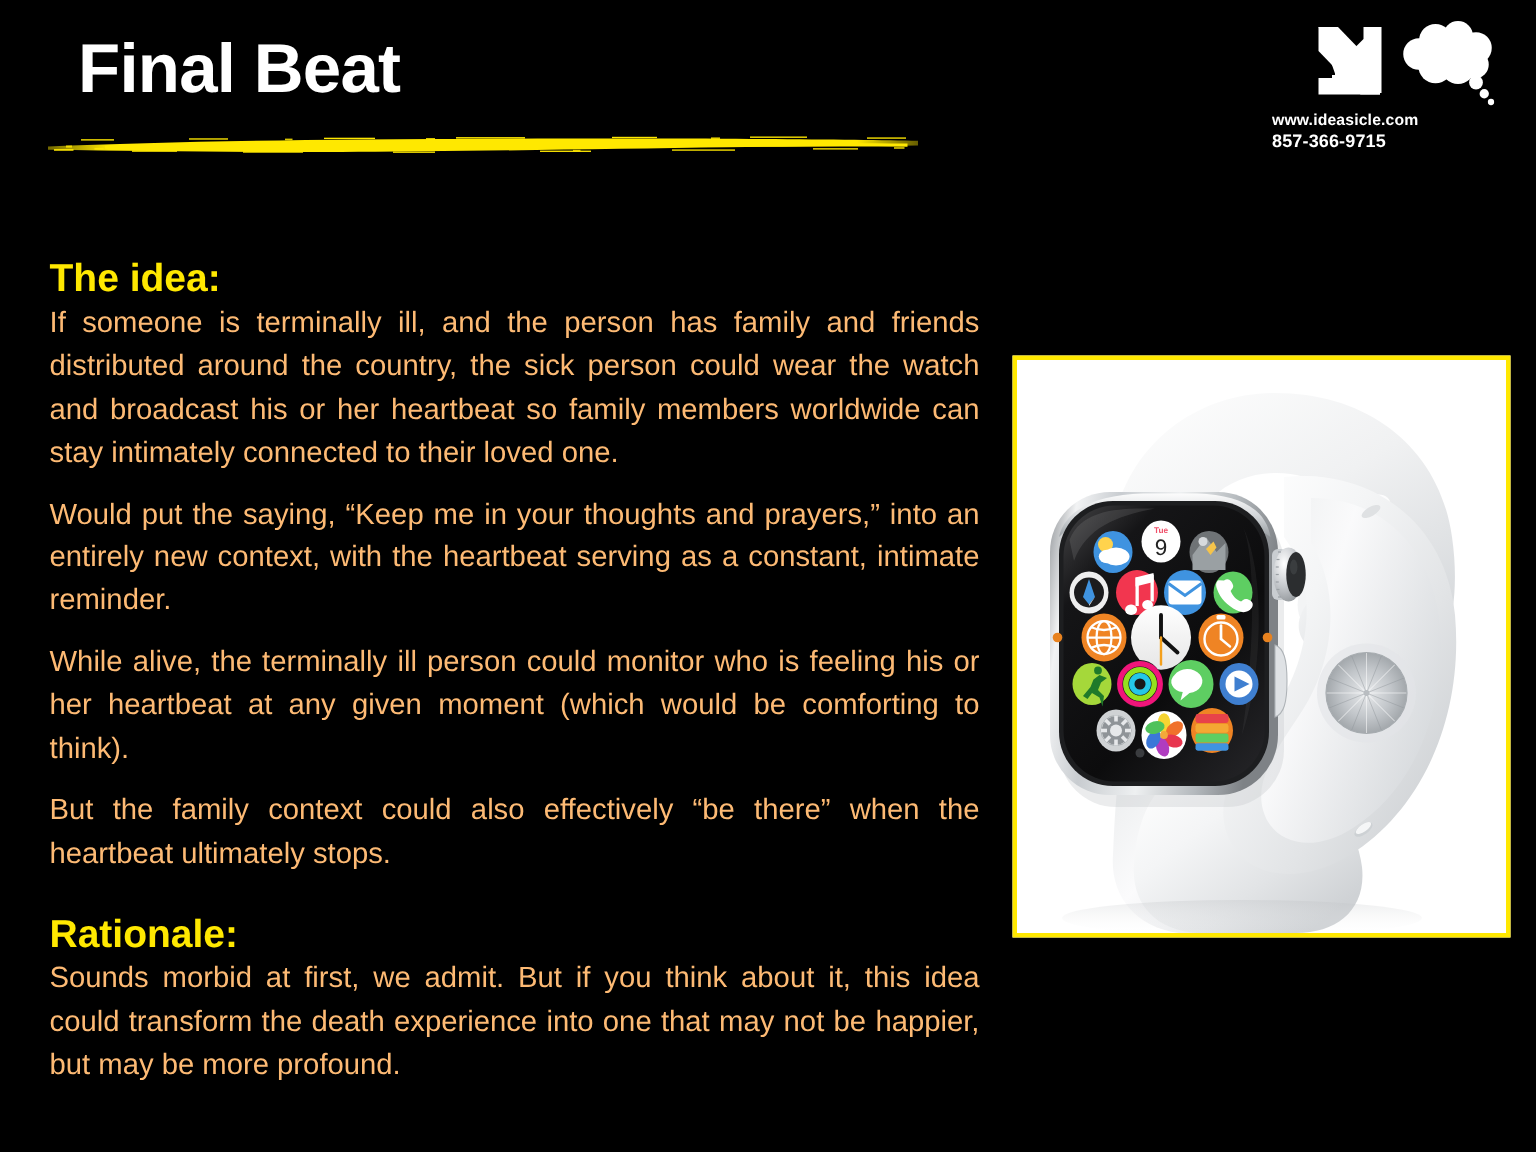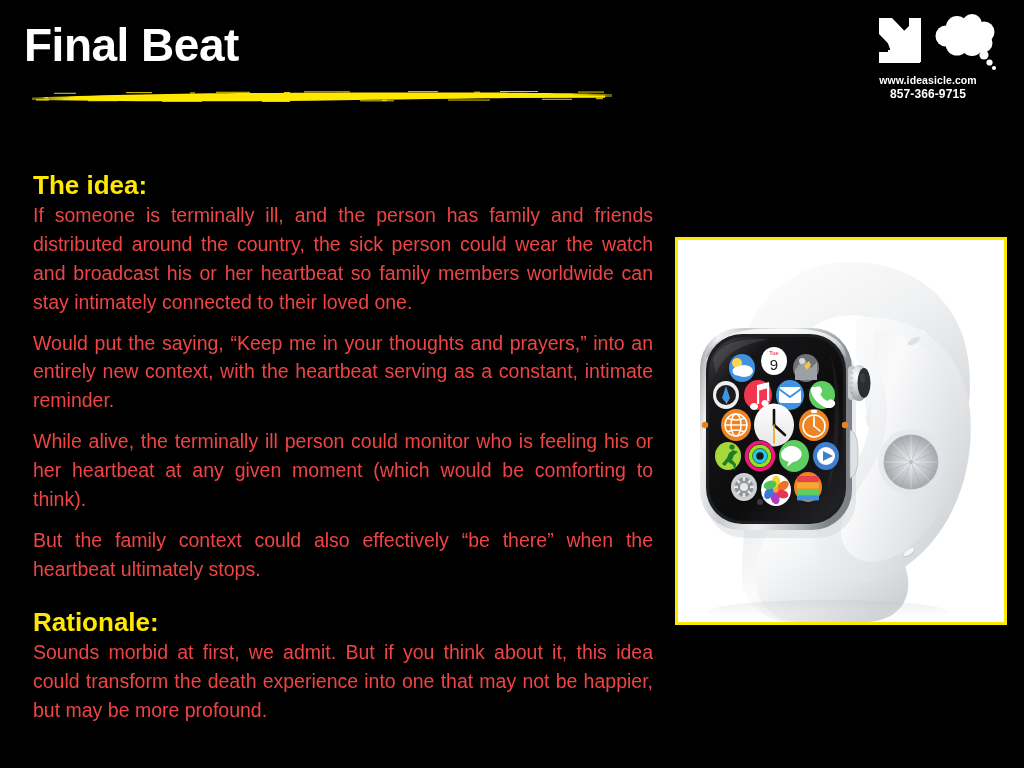--- a/index.html
+++ b/index.html
@@ -6,34 +6,34 @@
   html,body { background:#000; }
   body {
     width:1024px; height:768px;
     position:relative; overflow:hidden;
     font-family:"Liberation Sans", sans-serif;
     color:#fff;
   }
 
   
   #slide-title {
-    position:absolute; left:24px; top:22px;
+    position:absolute; left:52px; top:22px;
     font-size:46px; font-weight:bold; letter-spacing:-0.5px;
     color:#ffffff; line-height:1;
   }
 
   #title-underline {
     position:absolute; left:30px; top:86px;
     width:584px; height:22px;
   }
 
   
   #logo-block {
     position:absolute; right:16px; top:14px;
-    width:160px; text-align:center;
+    width:160px; text-align:left;
   }
   #logo-marks {
     position:relative; height:60px; width:160px;
   }
   #arrow-icon { position:absolute; left:28px; top:2px; }
   #thought-bubble-icon { position:absolute; left:82px; top:0px; }
   #logo-url {
     font-size:10.5px; font-weight:bold; color:#fff;
     letter-spacing:0.1px; line-height:1.25;
   }
@@ -44,21 +44,21 @@
 
   
   #content-column {
     position:absolute; left:33px; top:146px; width:620px;
   }
   .section-heading {
     font-size:26px; font-weight:bold; color:#ffe800;
     line-height:1.08; margin-bottom:2px;margin-top:25px;
   }
   .body-paragraph {
-    font-size:19.5px; line-height:1.48; color:#ef4444;
+    font-size:19.5px; line-height:1.48; color:#fdba74;
     text-align:justify; text-justify:inter-word;
     margin-bottom:12px;
   }
   .body-paragraph:last-child { margin-bottom:4px; }
 
   
   #watch-figure {
     position:absolute; left:675px; top:237px;
     width:332px; height:388px;
     border:3px solid #ffe800;

